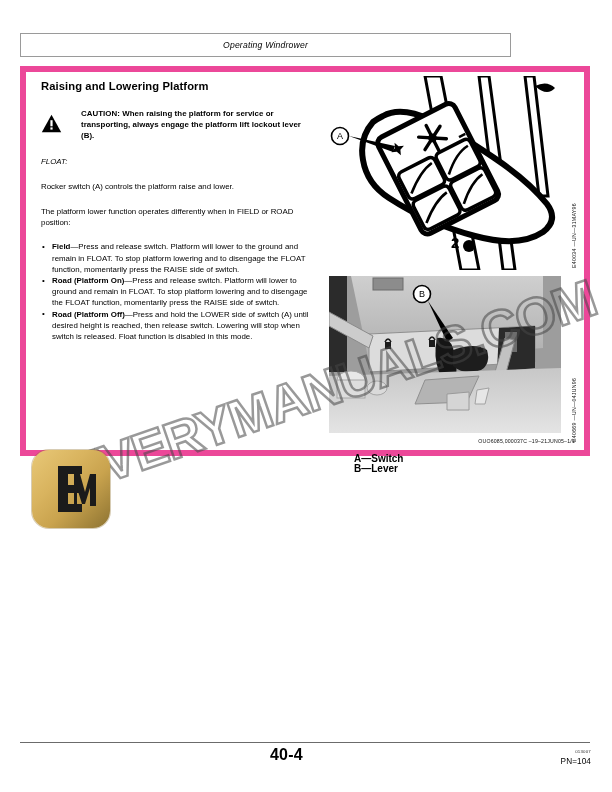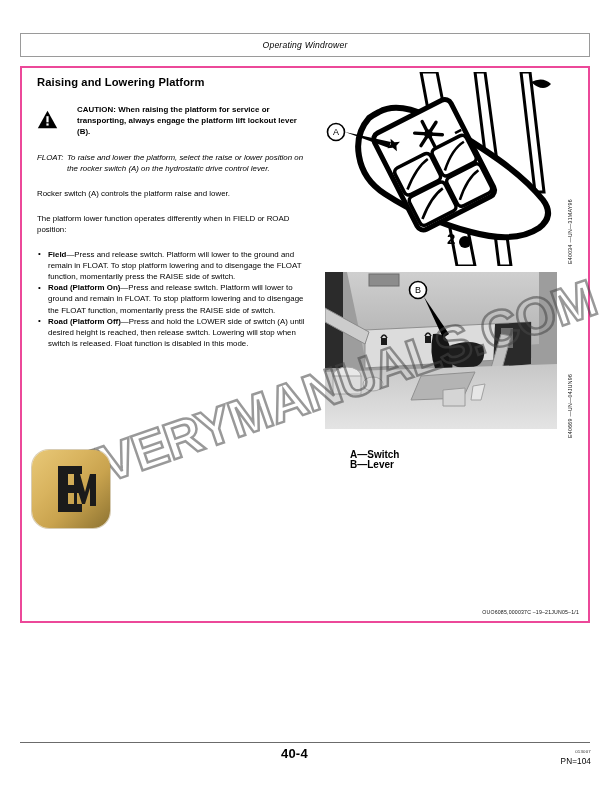--- a/index.html
+++ b/index.html
@@ -14,42 +14,42 @@
     font-family: "Liberation Sans", sans-serif;
     color: #000;
     overflow: hidden;
   }
 
   
   .header-strip {
     position: absolute;
     left: 20px;
     top: 33px;
-    width: 570px;
+    width: 491px;
     height: 24px;
     border: 1px solid #9a9a9a;
     box-sizing: border-box;
     display: flex;
     align-items: center;
     justify-content: center;
   }
   .header-title {
     font-size: 8.6px;
     font-style: italic;
     letter-spacing: .2px;
   }
 
   
   .content-frame {
     position: absolute;
     left: 20px;
     top: 66px;
     width: 570px;
-    height: 557px;
-    border: 2px solid #ec4899;
+    height: 390px;
+    border: 6px solid #ec4899;
     box-sizing: border-box;
   }
 
   .section-title {
     position: absolute;
     left: 15px;
     top: 8px;
     font-size: 11.2px;
     font-weight: bold;
     letter-spacing: .1px;
@@ -180,23 +180,23 @@
   .footer-rule {
     position: absolute;
     left: 20px;
     top: 742px;
     width: 570px;
     height: 1px;
     background: #6b6b6b;
   }
   .footer-pageno {
     position: absolute;
-    left: 281px;
+    left: 270px;
     top: 746px;
-    font-size: 13px;
+    font-size: 16px;
     font-weight: bold;
     letter-spacing: .2px;
   }
   .footer-date {
     position: absolute;
     right: 21px;
     top: 749px;
     font-size: 4.4px;
     letter-spacing: .2px;
     color: #333;
@@ -268,21 +268,20 @@
           <path d="M10.5 0.8 L20.2 18.2 L0.8 18.2 Z" fill="#000"></path>
           <rect x="9.4" y="6.2" width="2.2" height="6.1" fill="#fff"></rect>
           <rect x="9.4" y="13.4" width="2.2" height="2.2" fill="#fff"></rect>
         </svg>
       </div>
       <div class="caution-text">CAUTION: When raising the platform for service or transporting, always engage the platform lift lockout lever (B).</div>
     </div>
 
     <div class="note-block">
       <div class="note-label">FLOAT:</div>
-      <div class="note-text">To raise and lower the platform, select the raise or lower position on the rocker switch (A) on the hydrostatic drive control lever.</div>
     </div>
 
     <div class="para">Rocker switch (A) controls the platform raise and lower.</div>
     <div class="para">The platform lower function operates differently when in FIELD or ROAD position:</div>
 
     <ul class="bullets">
       <li><b>Field</b><span>—Press and release switch. Platform will lower to the ground and remain in FLOAT. To stop platform lowering and to disengage the FLOAT function, momentarily press the RAISE side of switch.</span></li>
       <li><b>Road (Platform On)</b><span>—Press and release switch. Platform will lower to ground and remain in FLOAT. To stop platform lowering and to disengage the FLOAT function, momentarily press the RAISE side of switch.</span></li>
       <li><b>Road (Platform Off)</b><span>—Press and hold the LOWER side of switch (A) until desired height is reached, then release switch. Lowering will stop when switch is released. Float function is disabled in this mode.</span></li>
     </ul>

